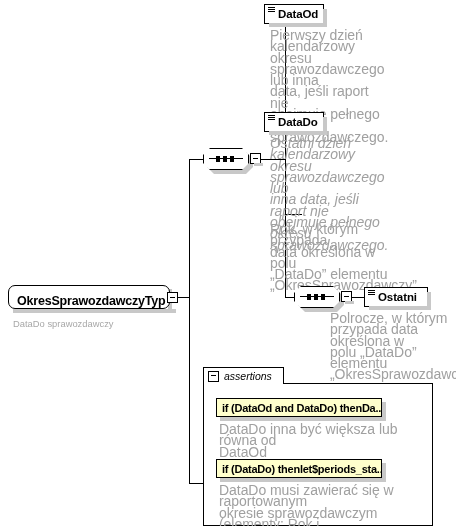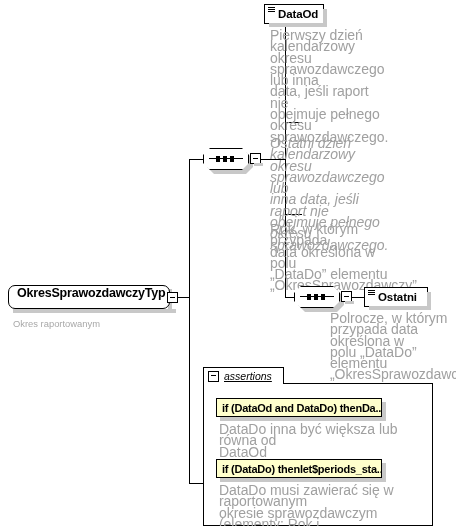--- a/index.html
+++ b/index.html
@@ -84,21 +84,21 @@
 
   
   .root-box {
     position: absolute;
     box-sizing: border-box;
     border: 1.6px solid #000000;
     border-radius: 7px;
     background: #ffffff;
     height: 24px;
     display: flex;
-    align-items: flex-start;
+    align-items: flex-end;
     padding: 0 8px;
     font-size: 12.5px;
     font-weight: bold;
     color: #000000;
     white-space: nowrap;
     letter-spacing: -0.2px;
   }
   .root-shadow {
     position: absolute;
     background: #c8c8c8;
@@ -273,21 +273,21 @@
   <div class="line-h" style="left:285px; top:297px; width:9px;"></div>
 
   <div class="line-h" style="left:352px; top:297px; width:13px;"></div>
 
   <div class="root-shadow" style="left:13px; top:309px; width:163px; height:4px;"></div>
   <div class="root-shadow" style="left:168px; top:289px; width:4px; height:22px;"></div>
   <div class="root-box" style="left:8px; top:285px; width:162px;">
     <span>OkresSprawozdawczyTyp</span>
   </div>
   <div class="expander" style="left:167px; top:292px;"></div>
-  <div class="root-doc" style="left:13px; top:318px;">Okres raportowanym</div>
+  <div class="root-doc" style="left:13px; top:318px;">DataDo sprawozdawczy</div>
 
   <div class="seq" style="left:203px; top:148px;">
     <div class="oct-shadow"></div>
     <div class="oct"></div>
     <div class="seq-bar"></div>
     <div class="dots">
         <b></b>
         <b></b>
         <b></b>
       </div>
@@ -306,20 +306,30 @@
     <span class="node-shadow"></span>
     <span class="node-shadow-r"></span>
   </div>
   <div class="doc" style="left:270px; top:30px; width:120px;">Pierwszy dzień
 kalendarzowy okresu
 sprawozdawczego lub inna
 data, jeśli raport nie
 obejmuje pełnego okresu
 sprawozdawczego.</div>
 
+  <div class="node" style="left:264px; top:112px; width:60px;">
+    <span class="elem-glyph">
+        <i></i>
+        <i></i>
+        <i></i>
+      </span>
+    <span>DataDo</span>
+    <span class="node-shadow"></span>
+    <span class="node-shadow-r"></span>
+  </div>
   <div class="doc" style="left:270px; top:138px; width:128px;font-style:italic;">Ostatni dzień kalendarzowy
 okresu sprawozdawczego lub
 inna data, jeśli raport nie
 obejmuje pełnego okresu
 sprawozdawczego.</div>
 
   <div class="doc" style="left:270px; top:224px; width:124px;">Rok, w którym przypada
 data określona w polu
 „DataDo” elementu
 „OkresSprawozdawczy”.</div>
@@ -347,21 +357,21 @@
     <span>Ostatni</span>
     <span class="node-shadow"></span>
     <span class="node-shadow-r"></span>
   </div>
   <div class="doc" style="left:330px; top:313px; width:126px;">Polrocze, w którym
 przypada data określona w
 polu „DataDo” elementu
 „OkresSprawozdawczy”.</div>
 
   <div class="assert-panel" style="left:203px; top:383px; width:230px; height:143px;"></div>
-  <div class="assert-tab" style="left:203px; top:367px; width:81px;text-decoration:underline;">
+  <div class="assert-tab" style="left:203px; top:367px; width:81px;">
     <span class="expander" style="position:relative; left:0; top:0; display:inline-block;"></span>
     <span>assertions</span>
   </div>
   <div class="tab-mask" style="left:205px; top:383px; width:77px;"></div>
 
   <div class="assert-shadow-b" style="left:220px; top:417px; width:166px;"></div>
   <div class="assert-shadow-r" style="left:382px; top:402px; height:17px;"></div>
   <div class="assert-box" style="left:216px; top:398px; width:166px;">
     <span>if (DataOd and DataDo) thenDa...</span>
   </div>

